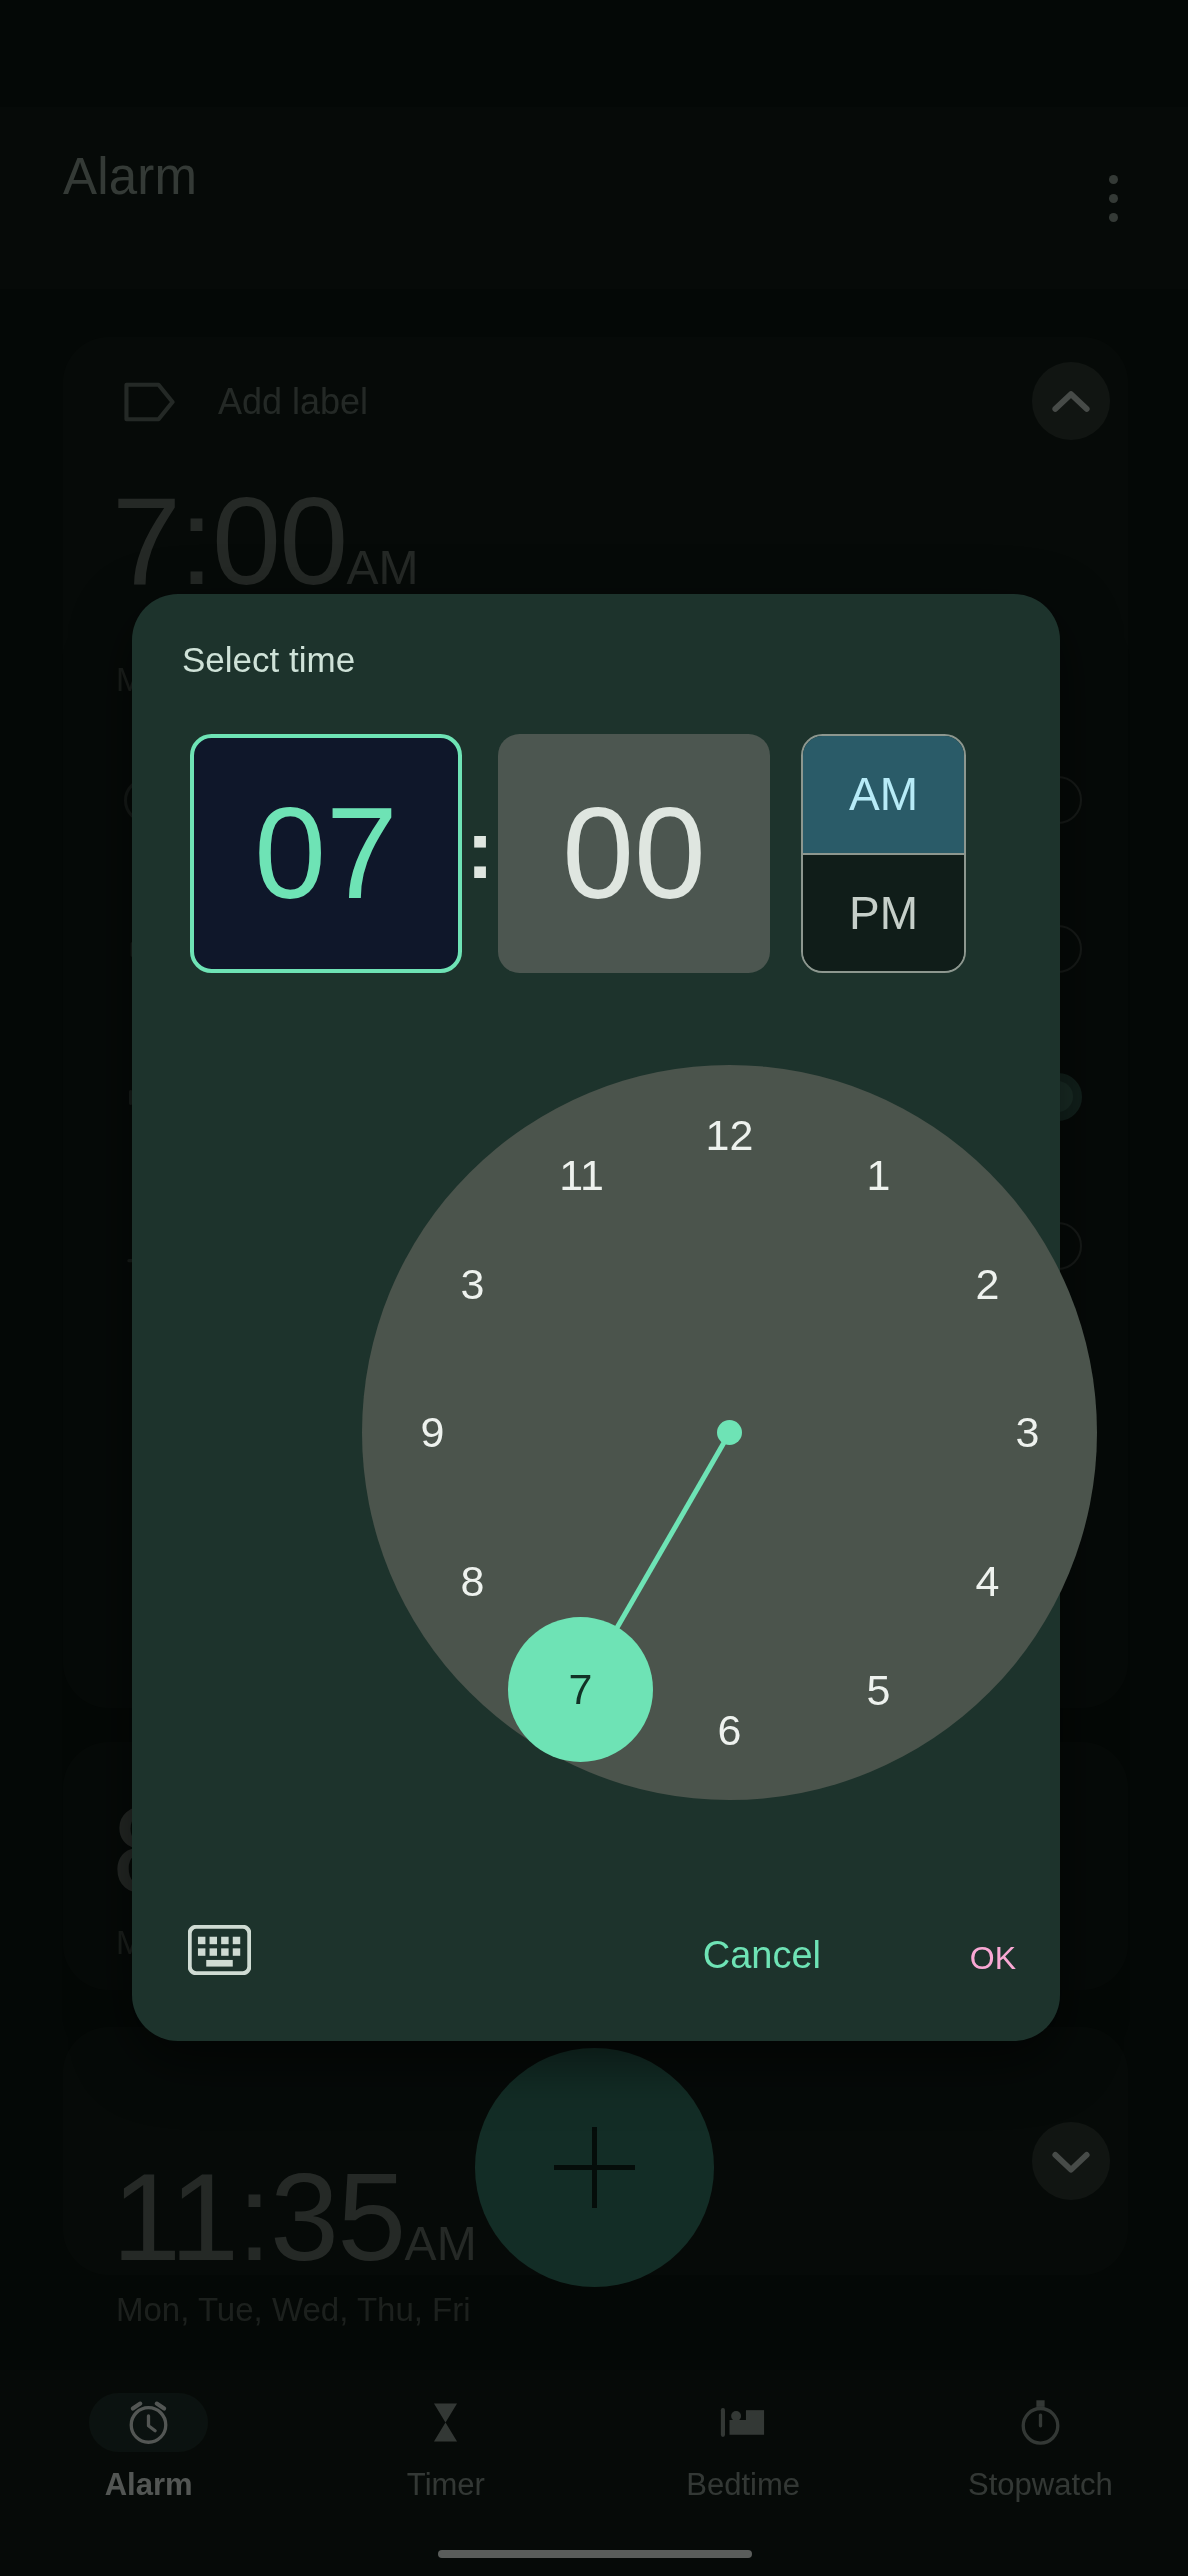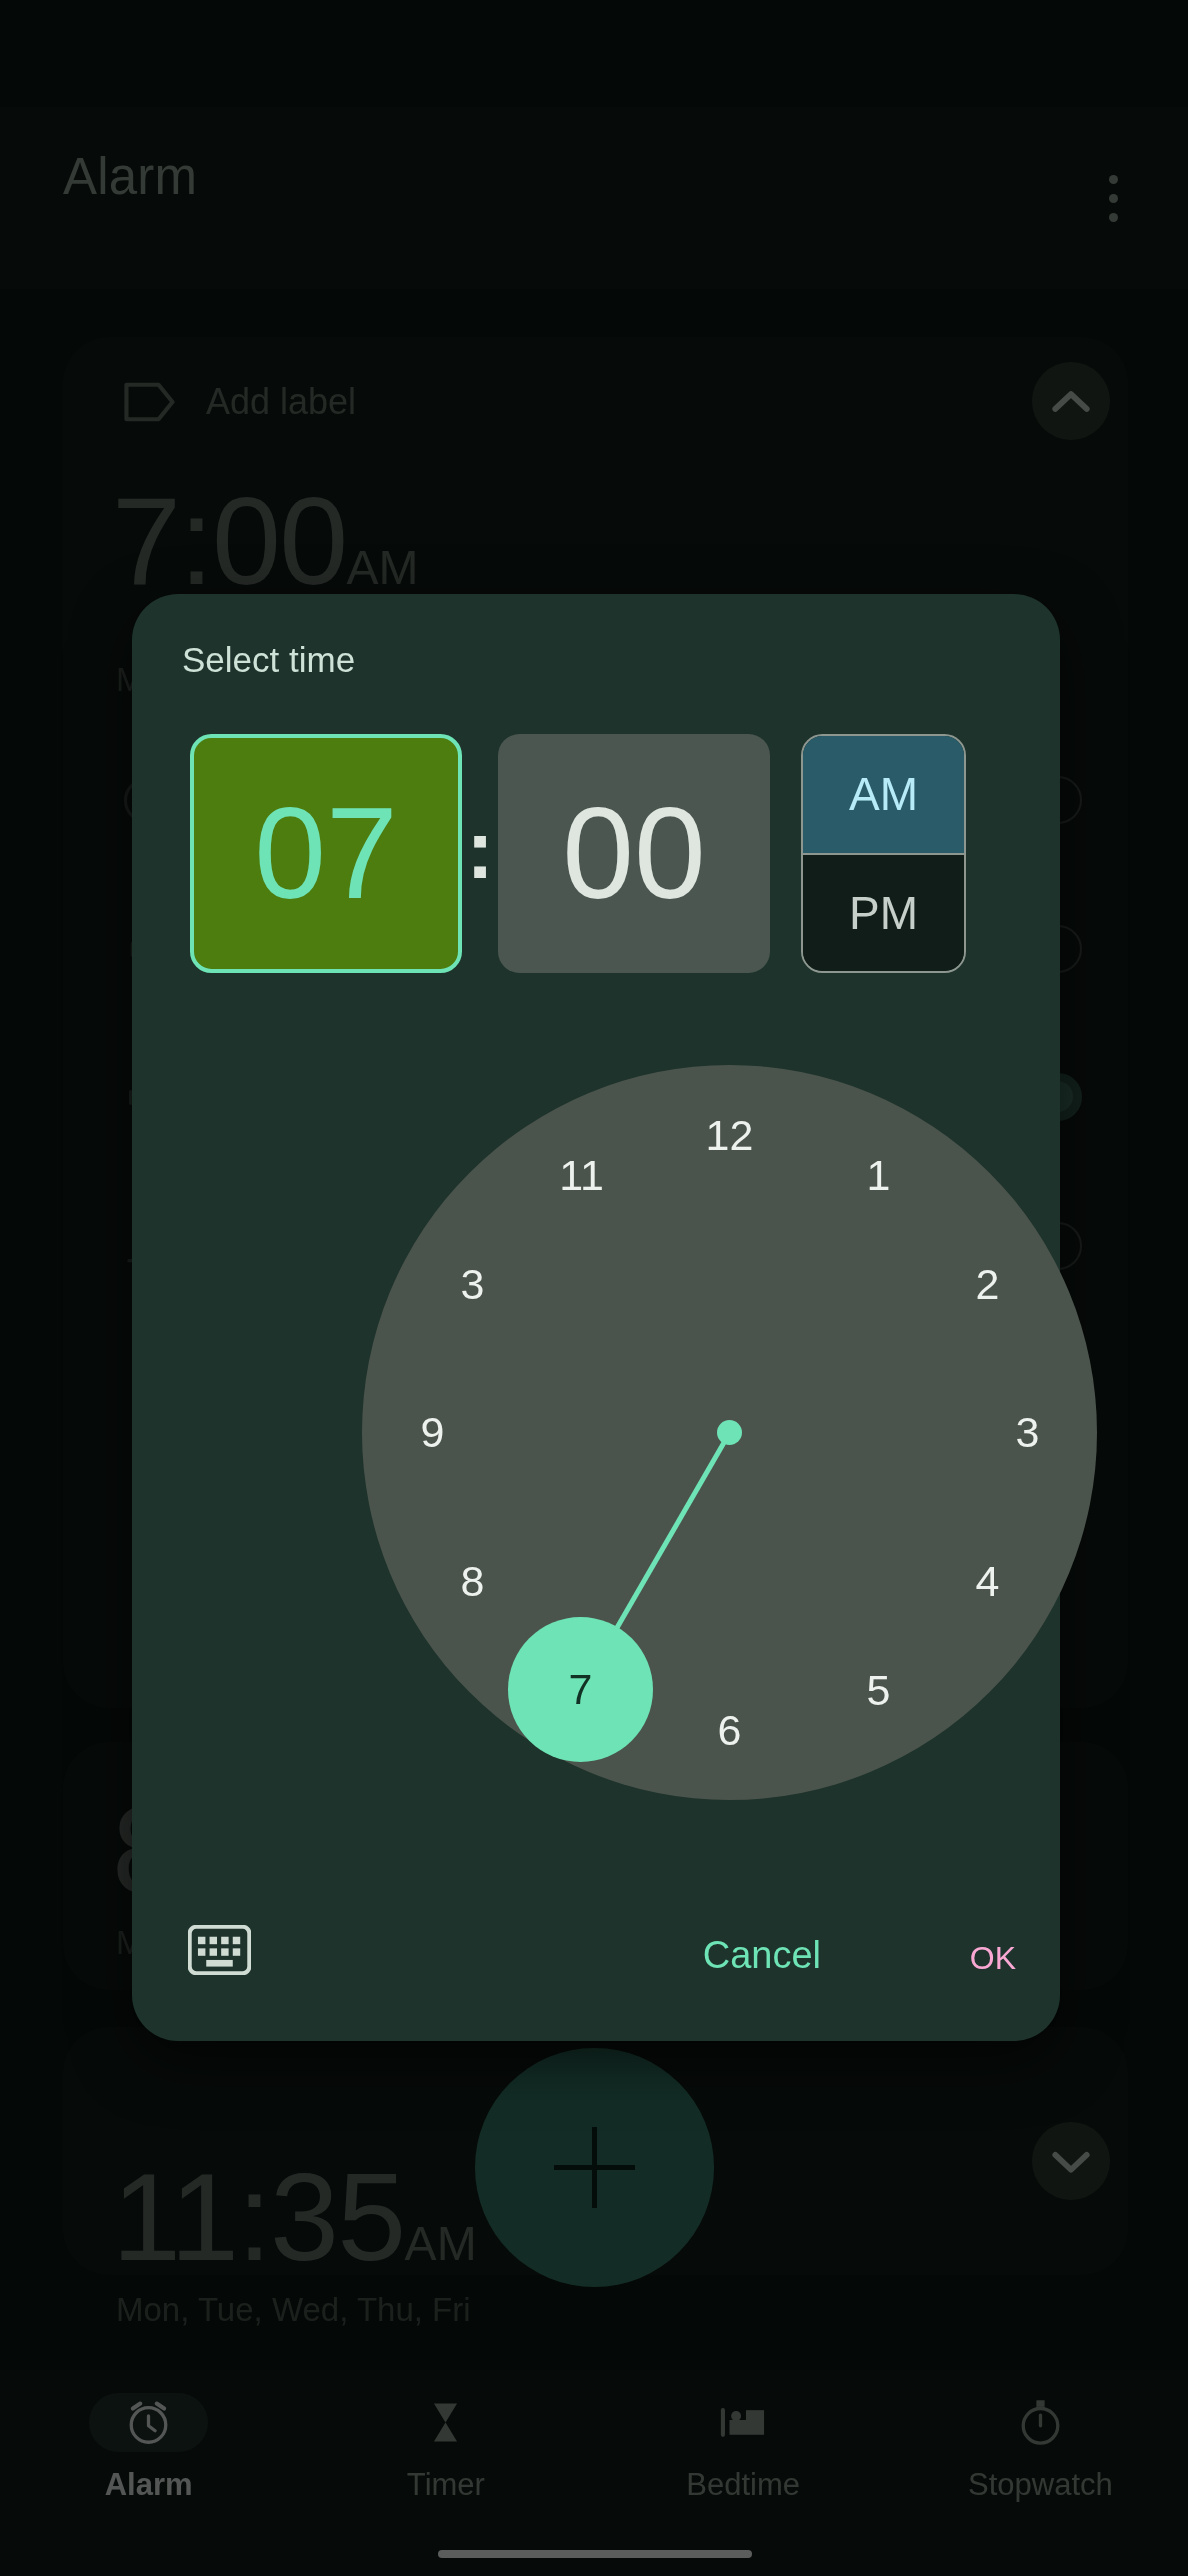--- a/index.html
+++ b/index.html
@@ -44,21 +44,21 @@
   .bg-card {
     position: absolute; left: 63px; width: 1065px;
     background: #101a14; border-radius: 46px;
   }
   #card-expanded { top: 337px; height: 1371px; }
   #card-second  { top: 1742px; height: 248px; }
   #card-third   { top: 2027px; height: 248px; }
 
   .addlabel-row {
     position: absolute; left: 124px; top: 381px;
-    display: flex; align-items: center; gap: 31px;
+    display: flex; align-items: center; gap: 43px;
   }
   .tag-icon {
     width: 51px; height: 40px; position: relative;
   }
   .tag-icon svg { display: block; }
   .addlabel-text { font-size: 36px; color: #56625b; }
 
   .chev-btn {
     position: absolute; width: 78px; height: 78px;
     border-radius: 50%; background: #2a332d;
@@ -178,21 +178,21 @@
     width: 812px; height: 239px;
     display: flex; align-items: center;
   }
   .tbox {
     width: 272px; height: 239px;
     border-radius: 21.5px;
     display: flex; align-items: center; justify-content: center;
     font-size: 129px; line-height: 1;
   }
   #hour-box {
-    background: #4d7c0f;
+    background: #0f172a;
     border: 4.1px solid #6ee3b5;
     color: #6ee3b5;
   }
   #minute-box {
     background: #4c5650;
     color: #dfe6e0;
   }
   #colon {
     width: 36px; text-align: center;
     font-size: 83px; color: #dfe6e0;

